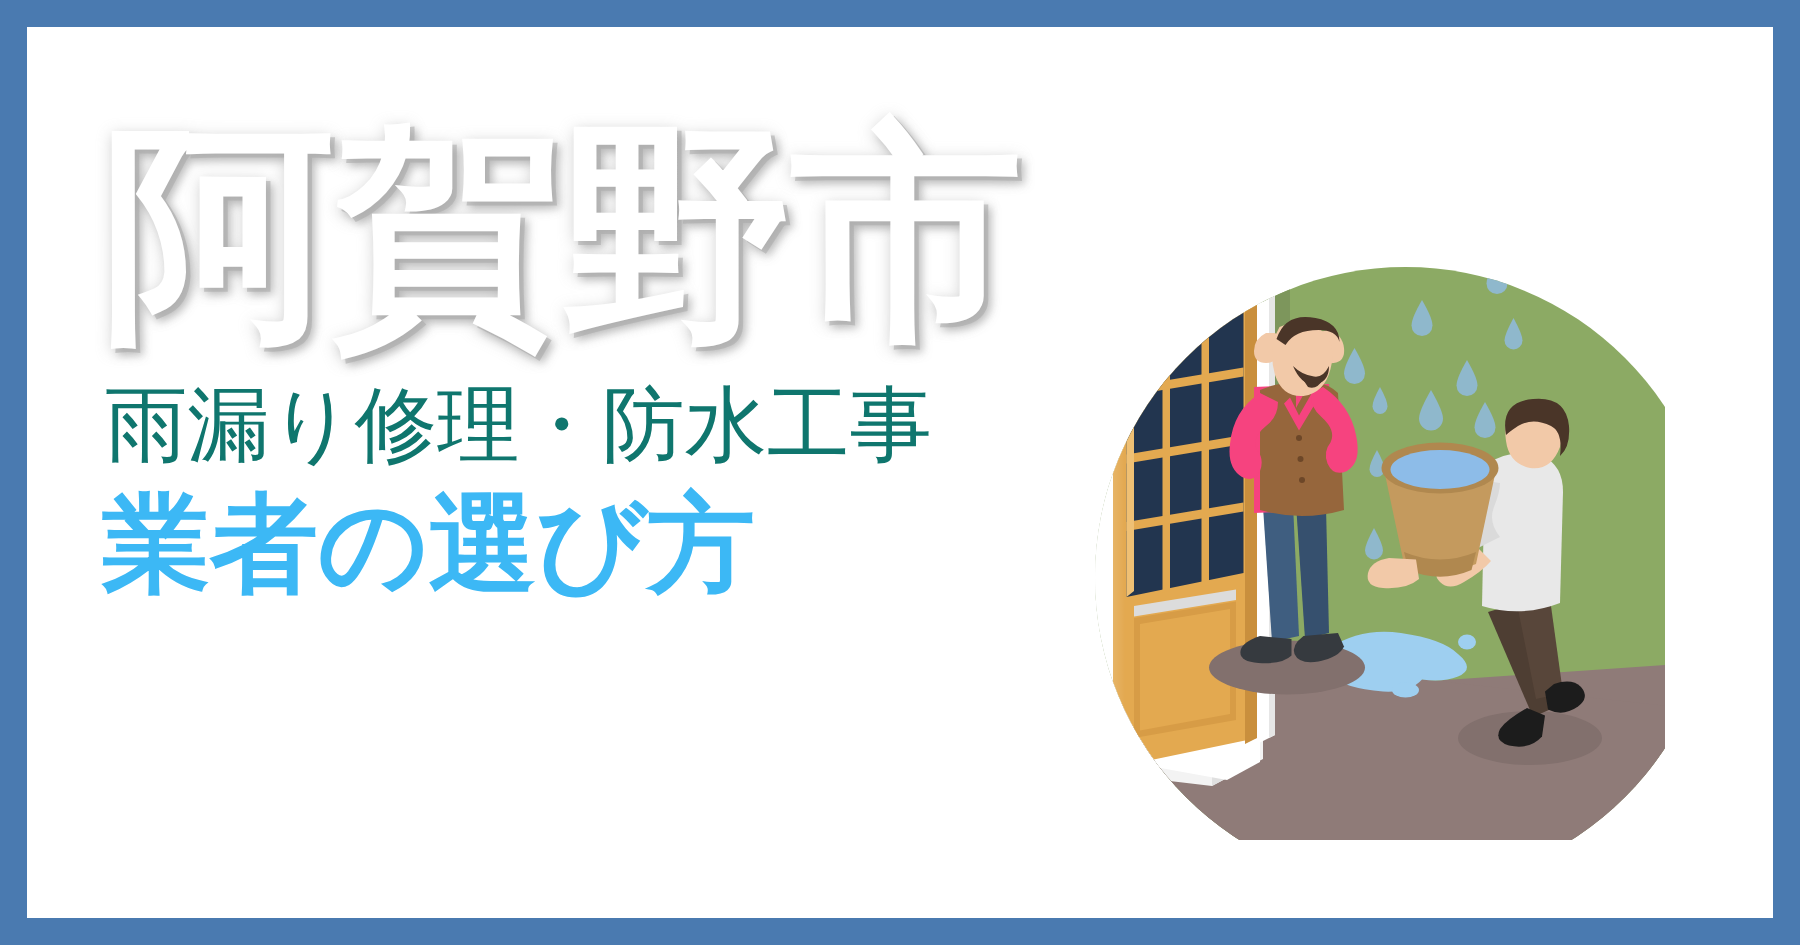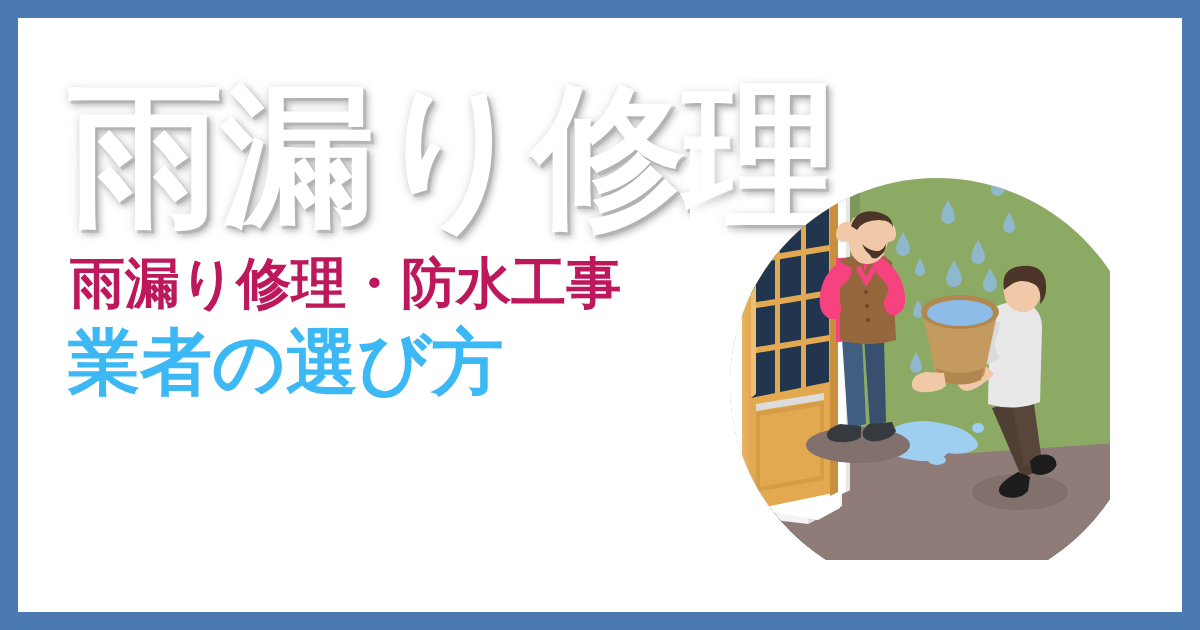--- a/index.html
+++ b/index.html
@@ -51,24 +51,24 @@
     text-shadow:
        3px  3px 0 rgba(170,170,170,0.55),
        5px  5px 6px rgba(150,150,150,0.55),
        0px  2px 10px rgba(160,160,160,0.45);
     margin: 0;
     padding: 0;
   }
 
   .sub-title {
     font-family: "DejaVu Sans", "Liberation Sans", sans-serif;
-    font-weight: 700;
+    font-weight: 400;
     font-size: 55px;
     line-height: 1.05;
-    color: #be185d;
+    color: #0f766e;
     letter-spacing: 0px;
     white-space: nowrap;
     margin: 22px 0 0 2px;
   }
 
   .head-line {
     font-family: "DejaVu Sans", "Liberation Sans", sans-serif;
     font-weight: 700;
     font-size: 72px;
     line-height: 1.05;
@@ -88,21 +88,21 @@
   }
   .illo svg { display:block; width:100%; height:100%; }
 </style>
 </head>
 <body>
 
 <div id="banner">
   <div id="canvas">
 
     <div class="text-block">
-      <div class="city-title">雨漏り修理</div>
+      <div class="city-title">阿賀野市</div>
       <div class="sub-title">雨漏り修理・防水工事</div>
       <div class="head-line">業者の選び方</div>
     </div>
 
     <div class="illo">
       <svg viewBox="0 0 420 420" xmlns="http://www.w3.org/2000/svg">
         <defs>
           <clipPath id="circleClip">
             <circle cx="247" cy="245" r="207"></circle>
           </clipPath>

